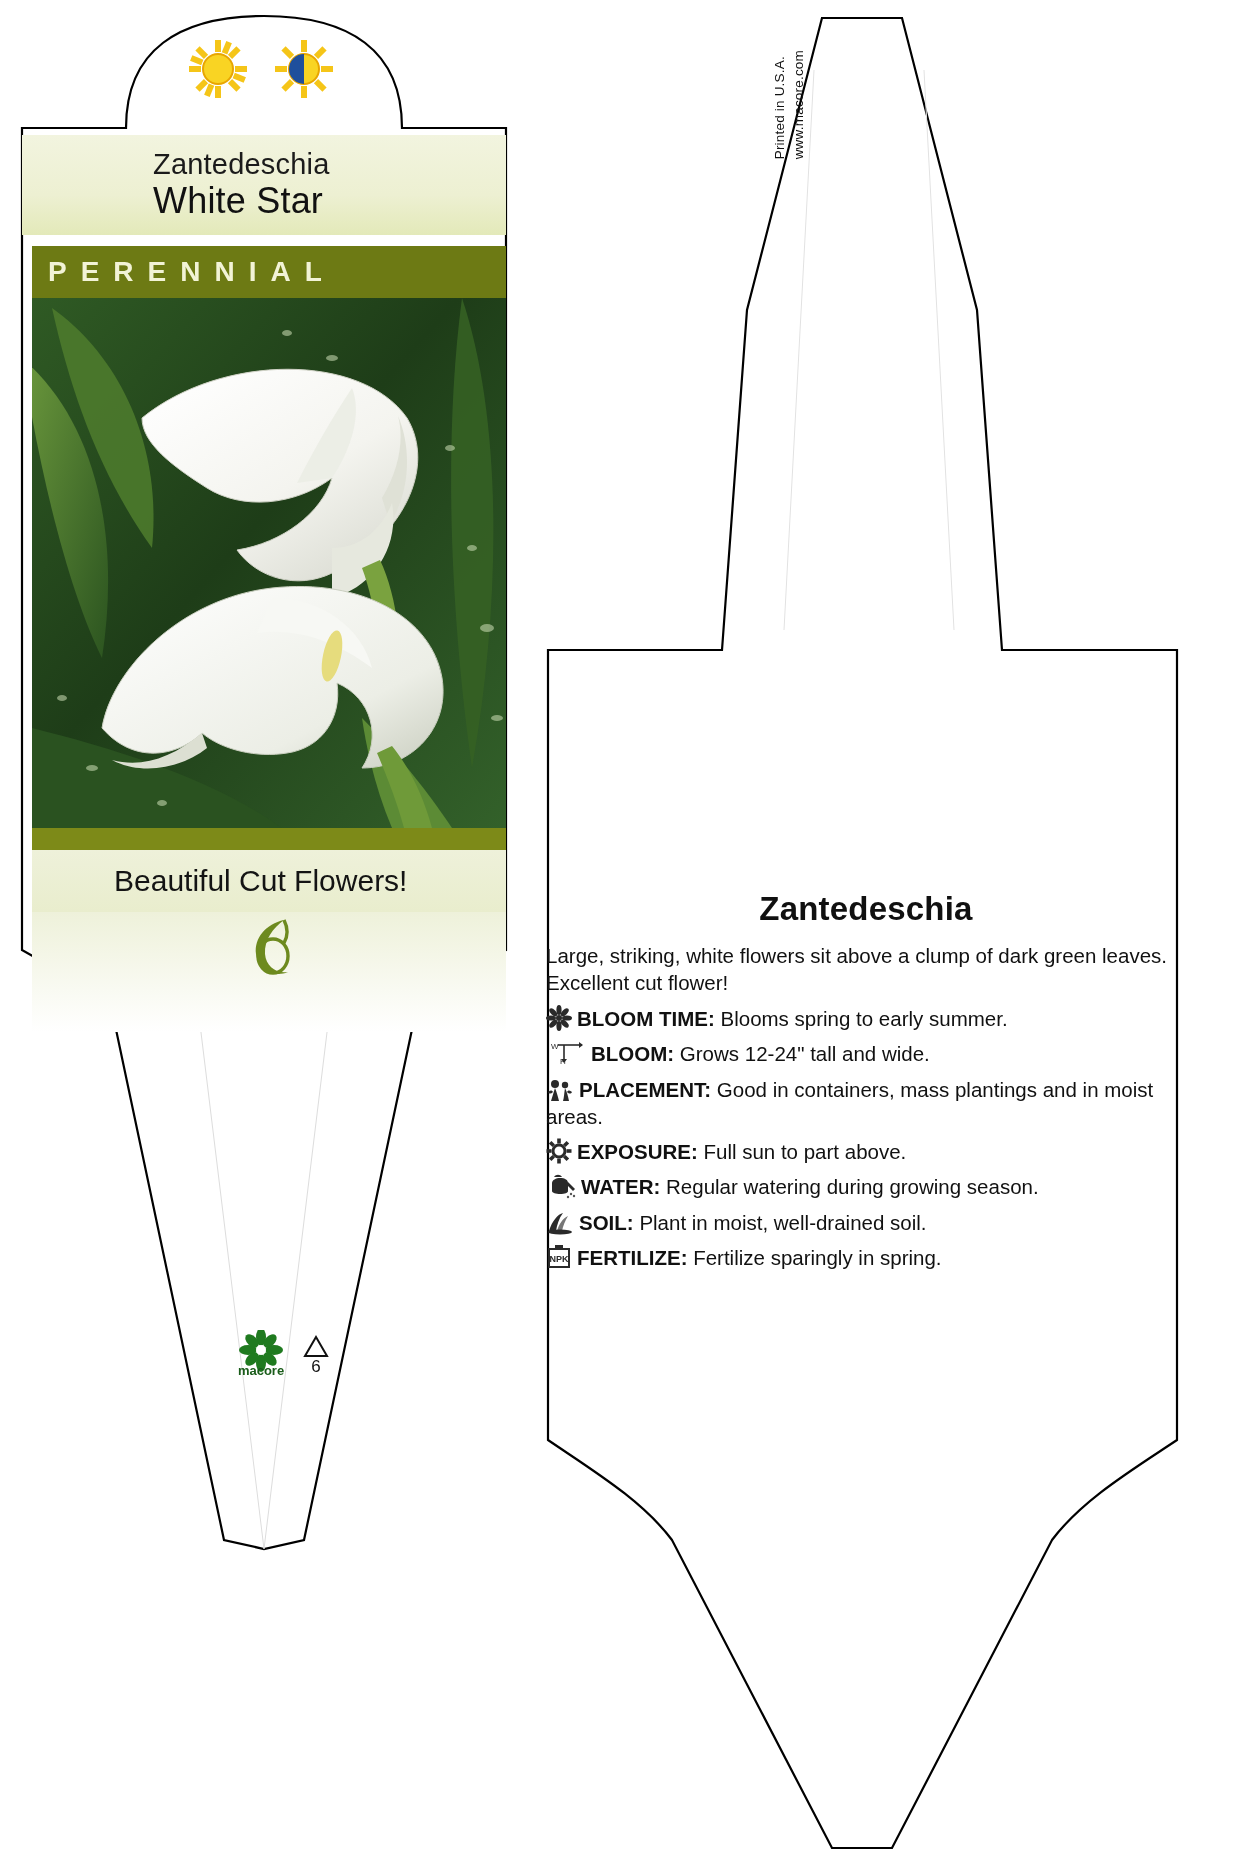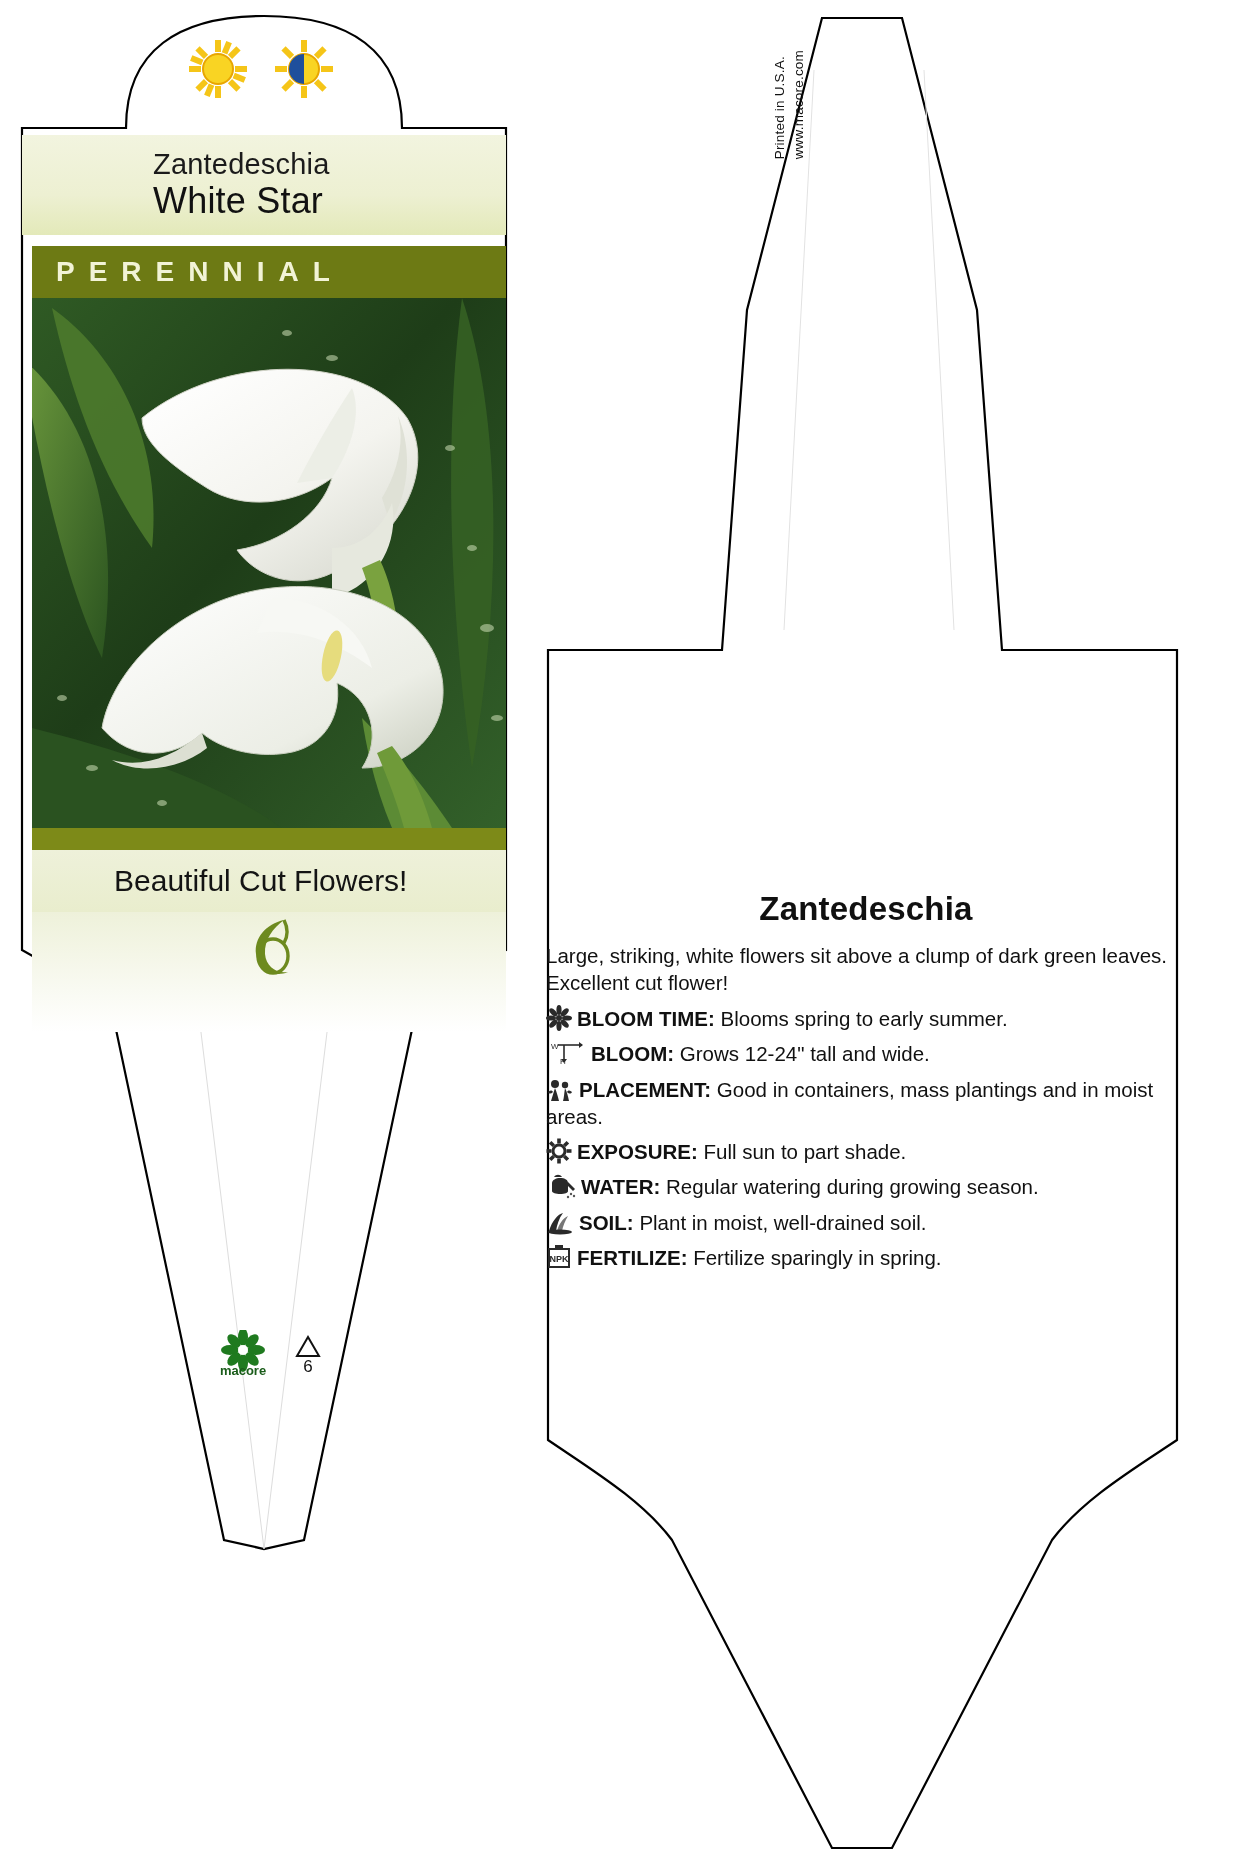--- a/index.html
+++ b/index.html
@@ -38,21 +38,21 @@
     padding-left:131px;
   }
   #genus-name { font-size:29px; color:#1b1b1b; line-height:1.05; letter-spacing:.2px; }
   #cultivar-name { font-size:36px; font-weight:normal; color:#111; line-height:1.1; margin-top:2px; letter-spacing:.2px;}
 
   
   #perennial-band {
     position:absolute; left:18px; top:236px;
     width:474px; height:52px;
     background:#6d7a14;
-    display:flex; align-items:center; padding-left:24px;
+    display:flex; align-items:center; padding-left:16px;
   }
   #perennial-label {
     color:#f2f3d6; font-size:28px; font-weight:bold; letter-spacing:14px;
   }
 
   
   #photo {
     position:absolute; left:18px; top:288px;
     width:474px; height:530px;
     overflow:hidden;
@@ -80,23 +80,23 @@
   #front-fade {
     position:absolute; left:18px; top:902px;
     width:474px; height:120px;
     background:linear-gradient(to bottom,#eef1da 0%, #ffffff 100%);
   }
 
   #logo-swirl { position:absolute; left:212px; top:900px; width:90px; height:80px; }
 
   
   #footer-marks {
-    position:absolute; left:196px; top:1318px;
+    position:absolute; left:214px; top:1318px;
     width:130px; height:54px;
-    display:flex; align-items:center; gap:10px;
+    display:flex; align-items:center; 
   }
 
   
   #back-tag {
     position:absolute;
     left:514px; top:10px;
     width:710px; height:1845px;
   }
   #back-outline { position:absolute; left:0; top:0; width:710px; height:1845px; }
   #printed-wrap {
@@ -393,21 +393,21 @@
           <rect x="-1.8" y="7.5" width="3.6" height="5"></rect>
           <rect x="-12.5" y="-1.8" width="5" height="3.6"></rect>
           <rect x="7.5" y="-1.8" width="5" height="3.6"></rect>
           <rect x="-1.8" y="-12.5" width="3.6" height="5" transform="rotate(45)"></rect>
           <rect x="-1.8" y="7.5" width="3.6" height="5" transform="rotate(45)"></rect>
           <rect x="-12.5" y="-1.8" width="5" height="3.6" transform="rotate(45)"></rect>
           <rect x="7.5" y="-1.8" width="5" height="3.6" transform="rotate(45)"></rect>
         </g>
         <circle cx="13" cy="13" r="6" fill="none" stroke="#2a2a2a" stroke-width="3"></circle>
       </svg><b>EXPOSURE:</b>
-      <span>Full sun to part shade.</span>
+      <span>Full sun to part above.</span>
     </div>
 
     <div class="info-row">
       <svg class="ico" width="30" height="26" viewBox="0 0 30 26">
         <path d="M6,10 C6,7 10,5 14,5 C19,5 22,7 22,10 L22,18 C22,20 19,21 14,21 C10,21 6,20 6,18 Z" fill="#2a2a2a"></path>
         <path d="M22,9 L29,16 L27,18 L21,12 Z" fill="#2a2a2a"></path>
         <path d="M8,4 C10,1 14,1 16,4 Z" fill="#2a2a2a"></path>
         <g fill="#555">
           <circle cx="25" cy="21" r="1.2"></circle>
             <circle cx="28" cy="23" r="1.2"></circle>

